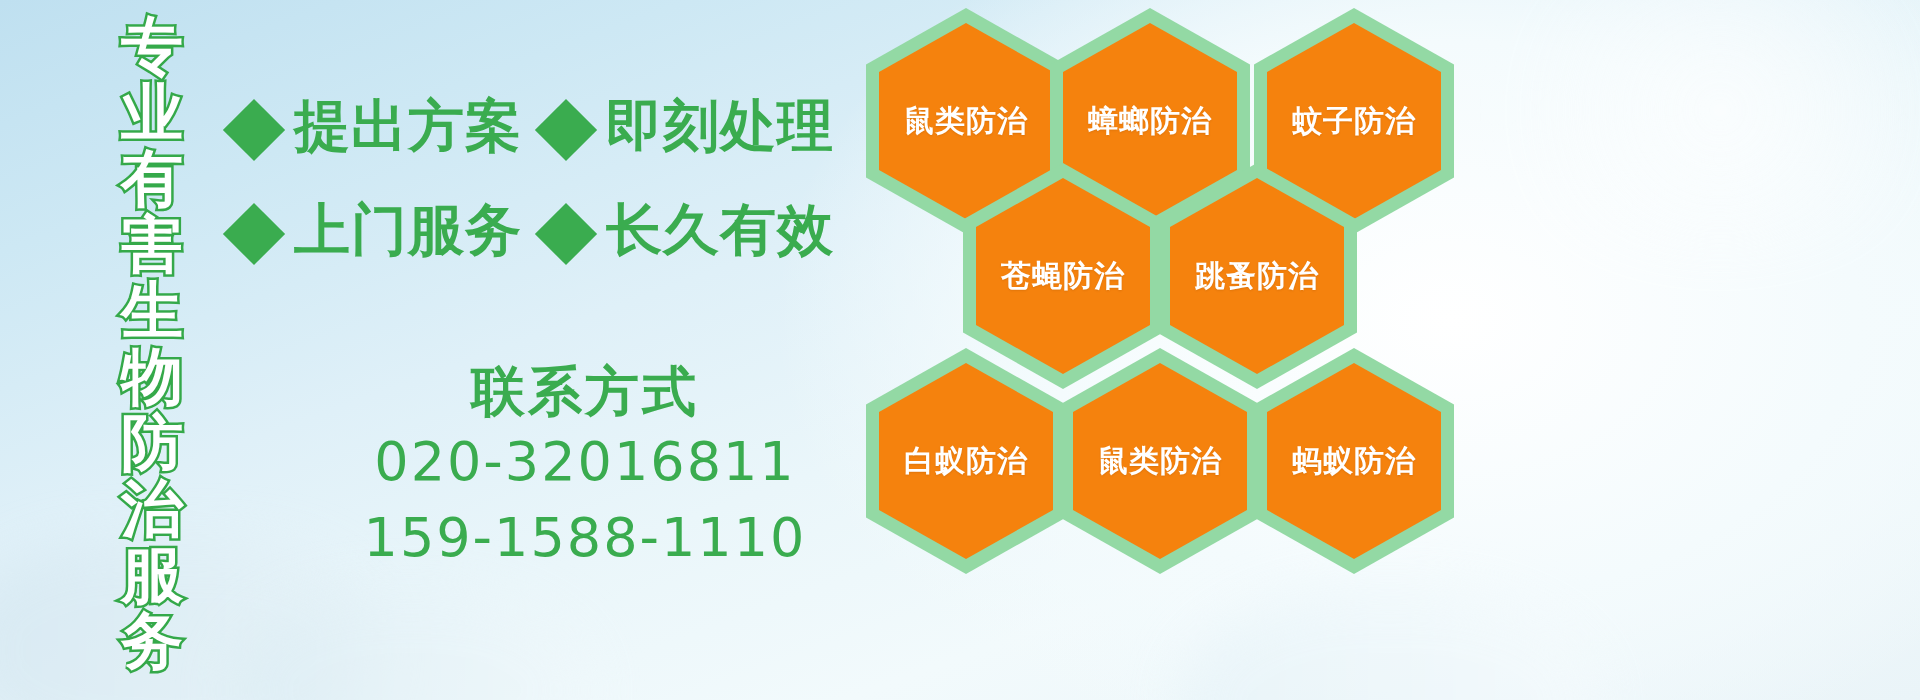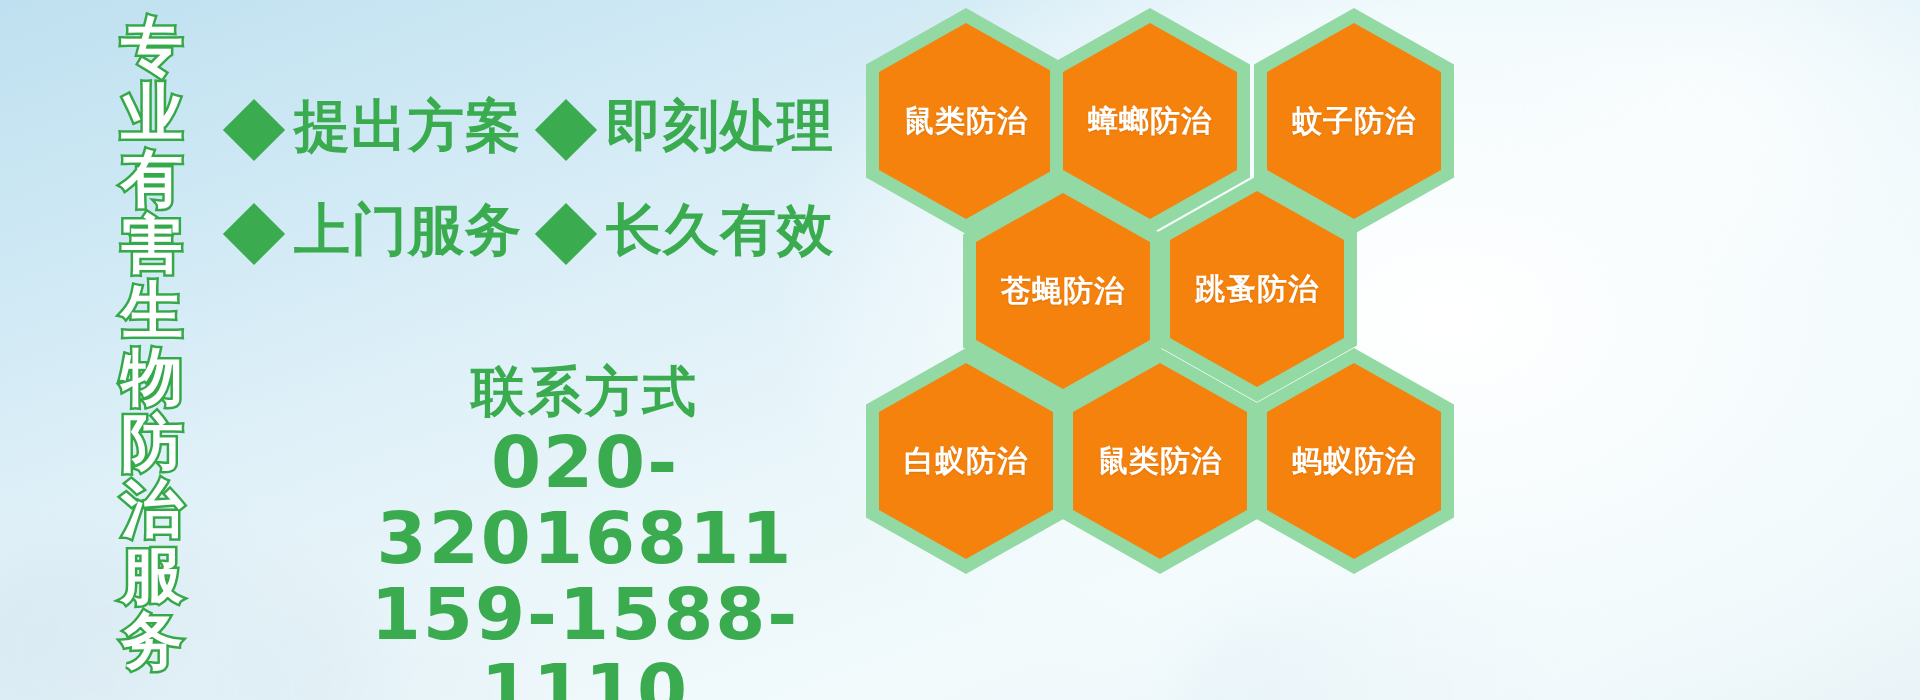--- a/index.html
+++ b/index.html
@@ -51,21 +51,21 @@
     letter-spacing:1px;white-space:nowrap;
   }
   .fitem + .fitem{margin-left:22px;}
 
   
   #contact{position:absolute;left:300px;top:316px;width:570px;text-align:center;}
   #contact .ctitle{
     font-size:54px;line-height:66px;font-weight:bold;color:#3aac4f;letter-spacing:3px;margin-top:42px;
   }
   #contact .cphone{
-    font-size:72px;line-height:76px;font-weight:bold;color:#3aac4f;letter-spacing:2px;
+    font-size:54px;line-height:76px;font-weight:normal;color:#3aac4f;letter-spacing:2px;
     font-family:"DejaVu Sans","Liberation Sans",sans-serif;
   }
 
   
   #hive{position:absolute;left:858px;top:0px;width:620px;height:700px;}
   .hex{
     position:absolute;width:200px;height:226px;
     display:flex;align-items:center;justify-content:center;
   }
   .hex .outer{
@@ -149,26 +149,26 @@
       <span class="outer"></span>
       <span class="inner"></span>
       <span class="hlabel">蟑螂防治</span>
     </div>
     <div class="hex" style="left:396px; top:8px;">
       <span class="outer"></span>
       <span class="inner"></span>
       <span class="hlabel">蚊子防治</span>
     </div>
 
-    <div class="hex" style="left:105px; top:178px;">
+    <div class="hex" style="left:105px; top:163px;">
       <span class="outer"></span>
       <span class="inner"></span>
       <span class="hlabel">苍蝇防治</span>
     </div>
-    <div class="hex" style="left:299px; top:176px;">
+    <div class="hex" style="left:299px; top:163px;">
       <span class="outer"></span>
       <span class="inner"></span>
       <span class="hlabel">跳蚤防治</span>
     </div>
 
     <div class="hex" style="left:8px;  top:348px;">
       <span class="outer"></span>
       <span class="inner"></span>
       <span class="hlabel">白蚁防治</span>
     </div>

